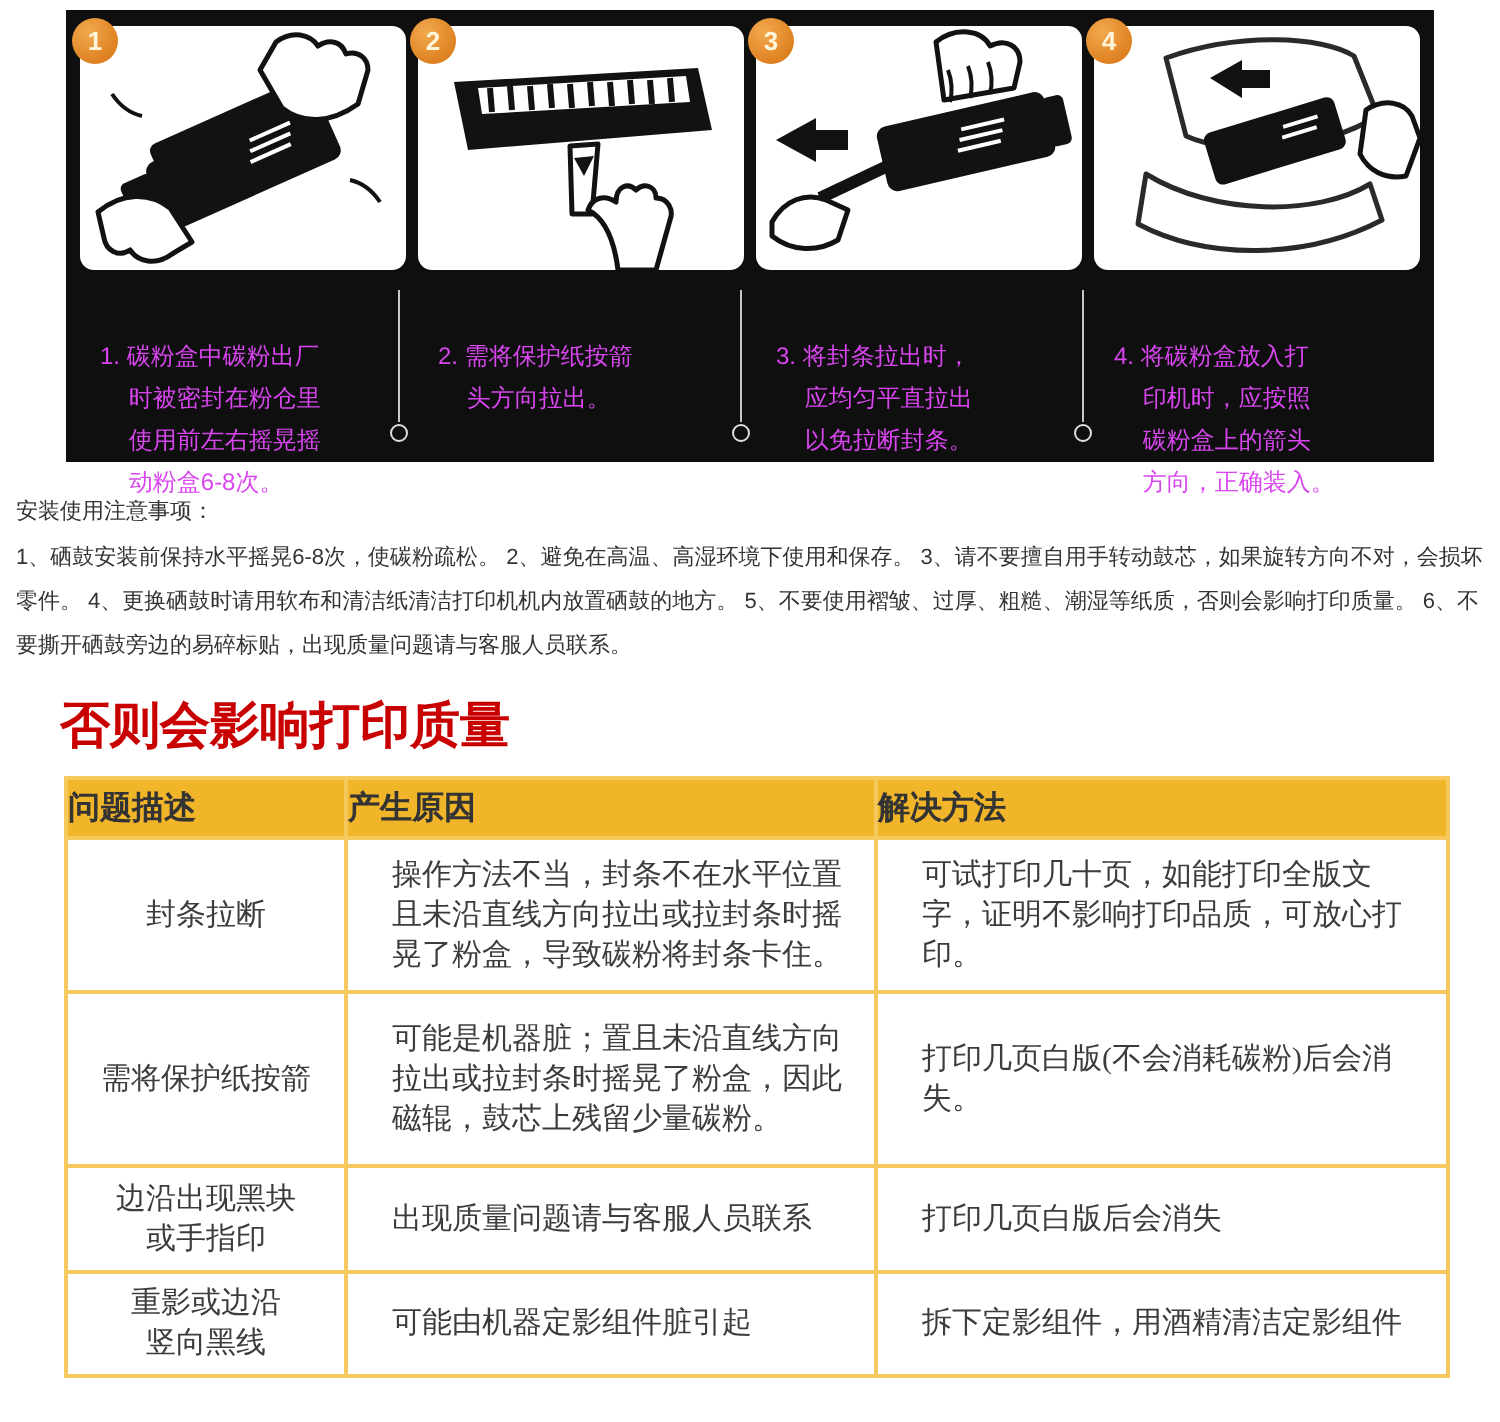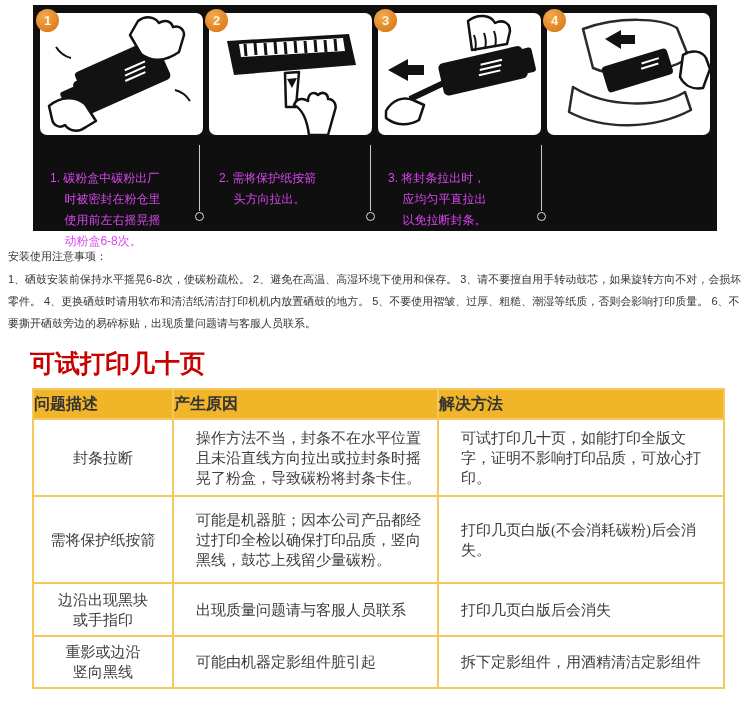--- a/index.html
+++ b/index.html
@@ -147,29 +147,35 @@
       </div>
       <div class="caption">
         <span class="caption-inner">2. 需将保护纸按箭
 头方向拉出。</span>
       </div>
       <div class="caption">
         <span class="caption-inner">3. 将封条拉出时，
 应均匀平直拉出
 以免拉断封条。</span>
       </div>
+      <div class="caption">
+        <span class="caption-inner">4. 将碳粉盒放入打
+印机时，应按照
+碳粉盒上的箭头
+方向，正确装入。</span>
+      </div>
     </div>
   </div>
 
   <div class="notes">
     <div class="notes-title">安装使用注意事项：</div>
     <div class="notes-body">1、硒鼓安装前保持水平摇晃6-8次，使碳粉疏松。 2、避免在高温、高湿环境下使用和保存。 3、请不要擅自用手转动鼓芯，如果旋转方向不对，会损坏零件。 4、更换硒鼓时请用软布和清洁纸清洁打印机机内放置硒鼓的地方。 5、不要使用褶皱、过厚、粗糙、潮湿等纸质，否则会影响打印质量。 6、不要撕开硒鼓旁边的易碎标贴，出现质量问题请与客服人员联系。</div>
   </div>
 
-  <div class="ts-heading">可试打印几十页</div>
+  <div class="ts-heading">否则会影响打印质量</div>
 
   <table class="ts">
     <colgroup>
         <col style="width:140px">
         <col style="width:265px">
         <col style="width:286px">
       </colgroup>
     <thead>
       <tr>
         <th>问题描述</th>
@@ -178,21 +184,21 @@
       </tr>
     </thead>
     <tbody>
       <tr class="r0">
         <td class="c-problem">封条拉断</td>
         <td class="c-cause">操作方法不当，封条不在水平位​置且未沿直线方向拉出或拉封条时摇晃了粉盒，导致碳粉将封条卡住。</td>
         <td class="c-solution">可试打印几十页，如能打印全版文字，证明不影响打印品质，可放心打印。</td>
       </tr>
       <tr class="r1">
         <td class="c-problem">需将保护纸按箭</td>
-        <td class="c-cause">可能是机器脏；因本公司产品都经过打印全检以确保打印品质，竖向黑线，鼓芯上残留少量碳粉。</td>
+        <td class="c-cause">可能是机器脏；置且未沿直线方向拉出或拉封条时摇晃了粉盒，因此磁辊，鼓芯上残留少量碳粉。</td>
         <td class="c-solution">打印几页白版(不会消耗碳粉)后会消失。</td>
       </tr>
       <tr class="r2">
         <td class="c-problem">边沿出现黑块
 或手指印</td>
         <td class="c-cause">出现质量问题请与客服人员联系</td>
         <td class="c-solution">打印几页白版后会消失</td>
       </tr>
       <tr class="r3">
         <td class="c-problem">重影或边沿

